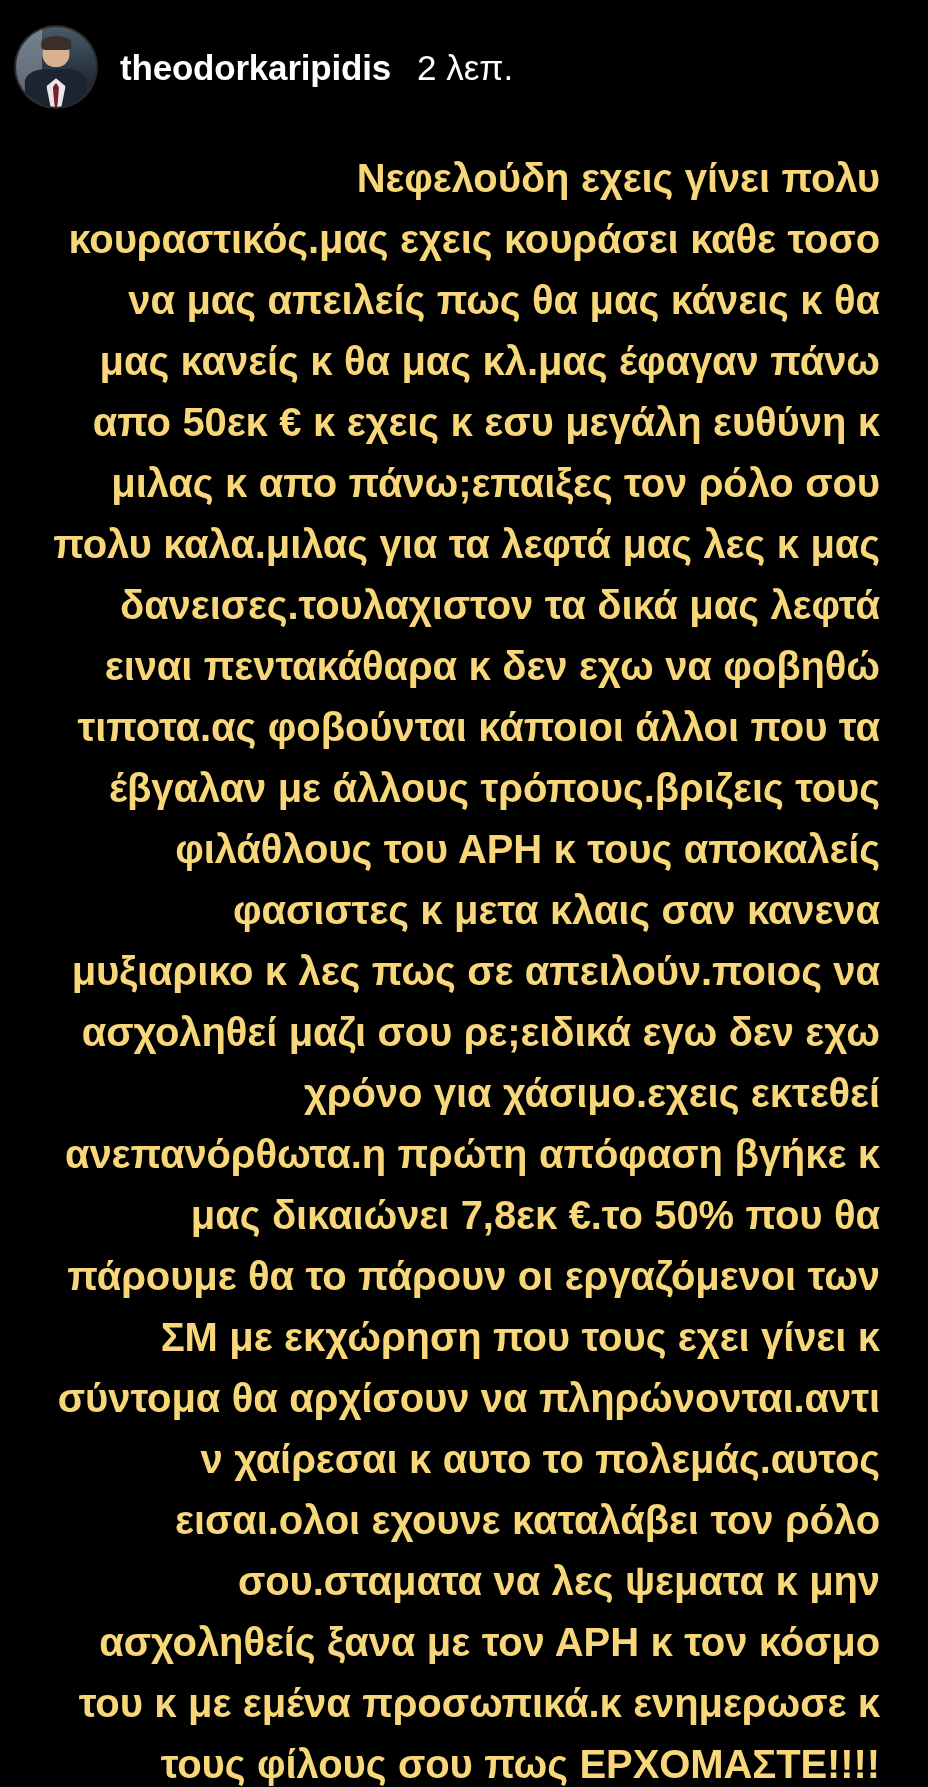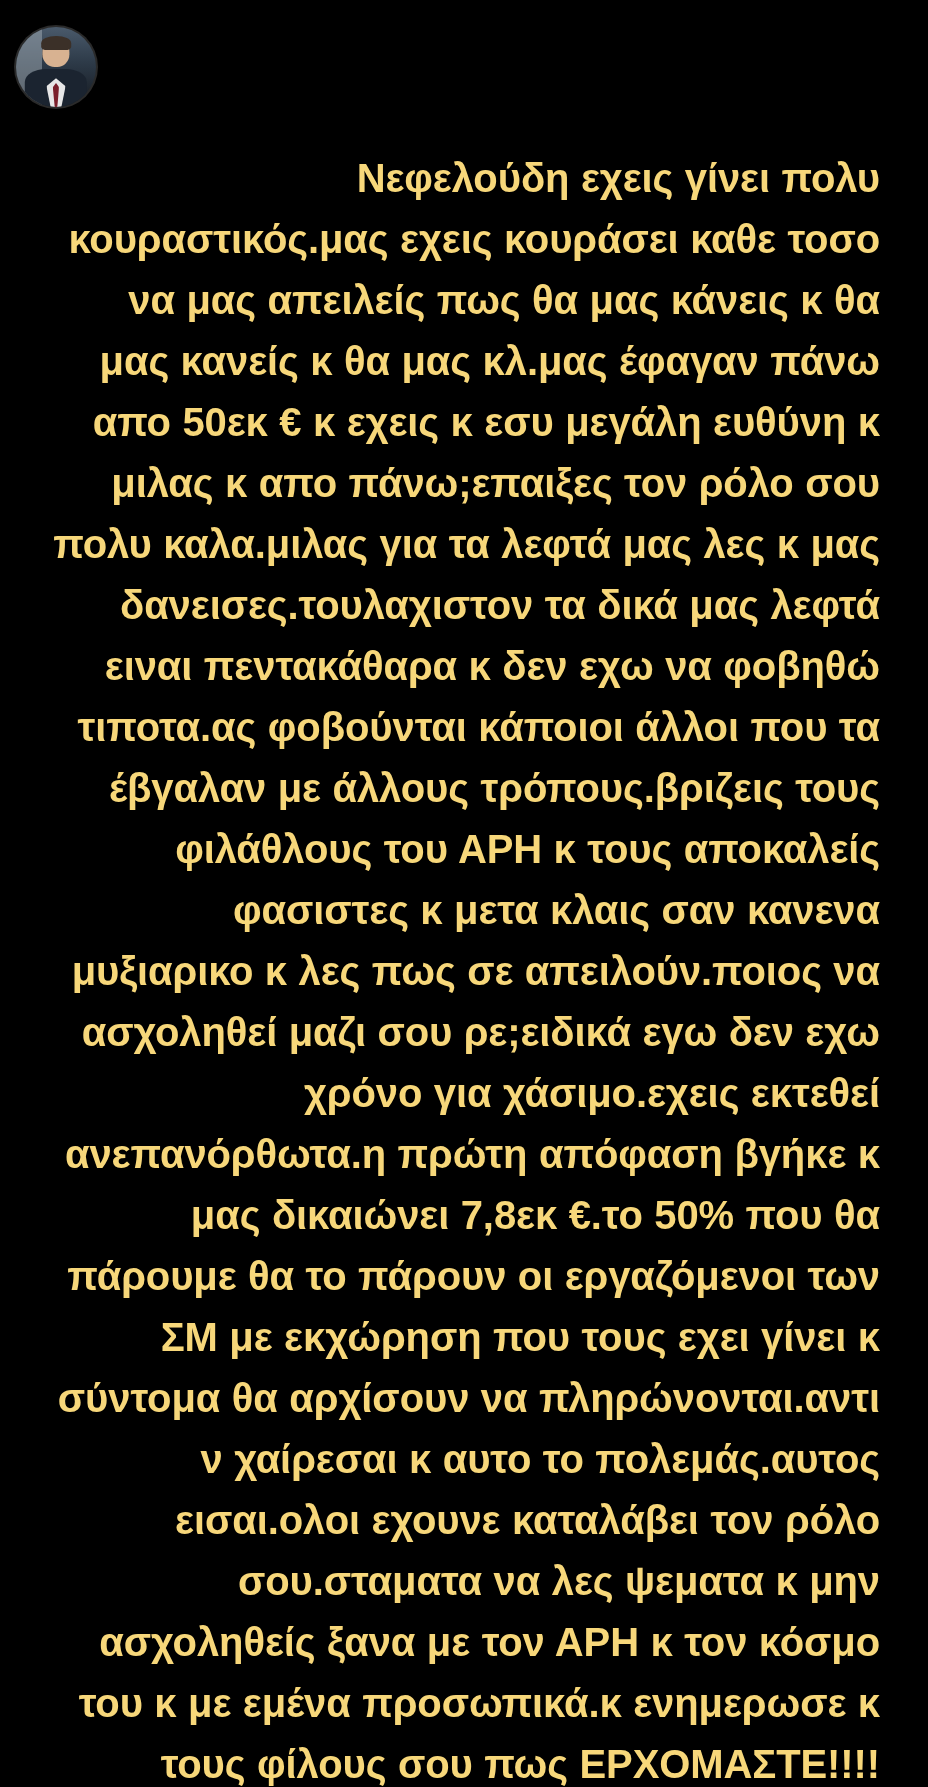--- a/index.html
+++ b/index.html
@@ -167,19 +167,23 @@
       <div class="avatar">
         <div class="bg-left"></div>
         <div class="body"></div>
         <div class="shirt"></div>
         <div class="tie"></div>
         <div class="head"></div>
         <div class="hair"></div>
       </div>
     </div>
 
+    <div class="header-text">
+      <span class="username">theodorkaripidis</span>
+      <span class="timestamp">2 λεπ.</span>
+    </div>
   </div>
 
   <div class="story-body">
     <p class="story-text">Νεφελούδη εχεις γίνει πολυ κουραστικός.μας εχεις κουράσει καθε τοσο να μας απειλείς πως θα μας κάνεις κ θα μας κανείς κ θα μας κλ.μας έφαγαν πάνω απο 50εκ € κ εχεις κ εσυ μεγάλη ευθύνη κ μιλας κ απο πάνω;επαιξες τον ρόλο σου πολυ καλα.μιλας για τα λεφτά μας λες κ μας δανεισες.τουλαχιστον τα δικά μας λεφτά ειναι πεντακάθαρα κ δεν εχω να φοβηθώ τιποτα.ας φοβούνται κάποιοι άλλοι που τα έβγαλαν με άλλους τρόπους.βριζεις τους φιλάθλους του ΑΡΗ κ τους αποκαλείς φασιστες κ μετα κλαις σαν κανενα μυξιαρικο κ λες πως σε απειλούν.ποιος να ασχοληθεί μαζι σου ρε;ειδικά εγω δεν εχω χρόνο για χάσιμο.εχεις εκτεθεί ανεπανόρθωτα.η πρώτη απόφαση βγήκε κ μας δικαιώνει 7,8εκ €.το 50% που θα πάρουμε θα το πάρουν οι εργαζόμενοι των ΣΜ με εκχώρηση που τους εχει γίνει κ σύντομα θα αρχίσουν να πληρώνονται.αντι ν χαίρεσαι κ αυτο το πολεμάς.αυτος εισαι.ολοι εχουνε καταλάβει τον ρόλο σου.σταματα να λες ψεματα κ μην ασχοληθείς ξανα με τον ΑΡΗ κ τον κόσμο του κ με εμένα προσωπικά.κ ενημερωσε κ τους φίλους σου πως ΕΡΧΟΜΑΣΤΕ!!!!</p>
   </div>
 
 </div>
 
 </body></html>

